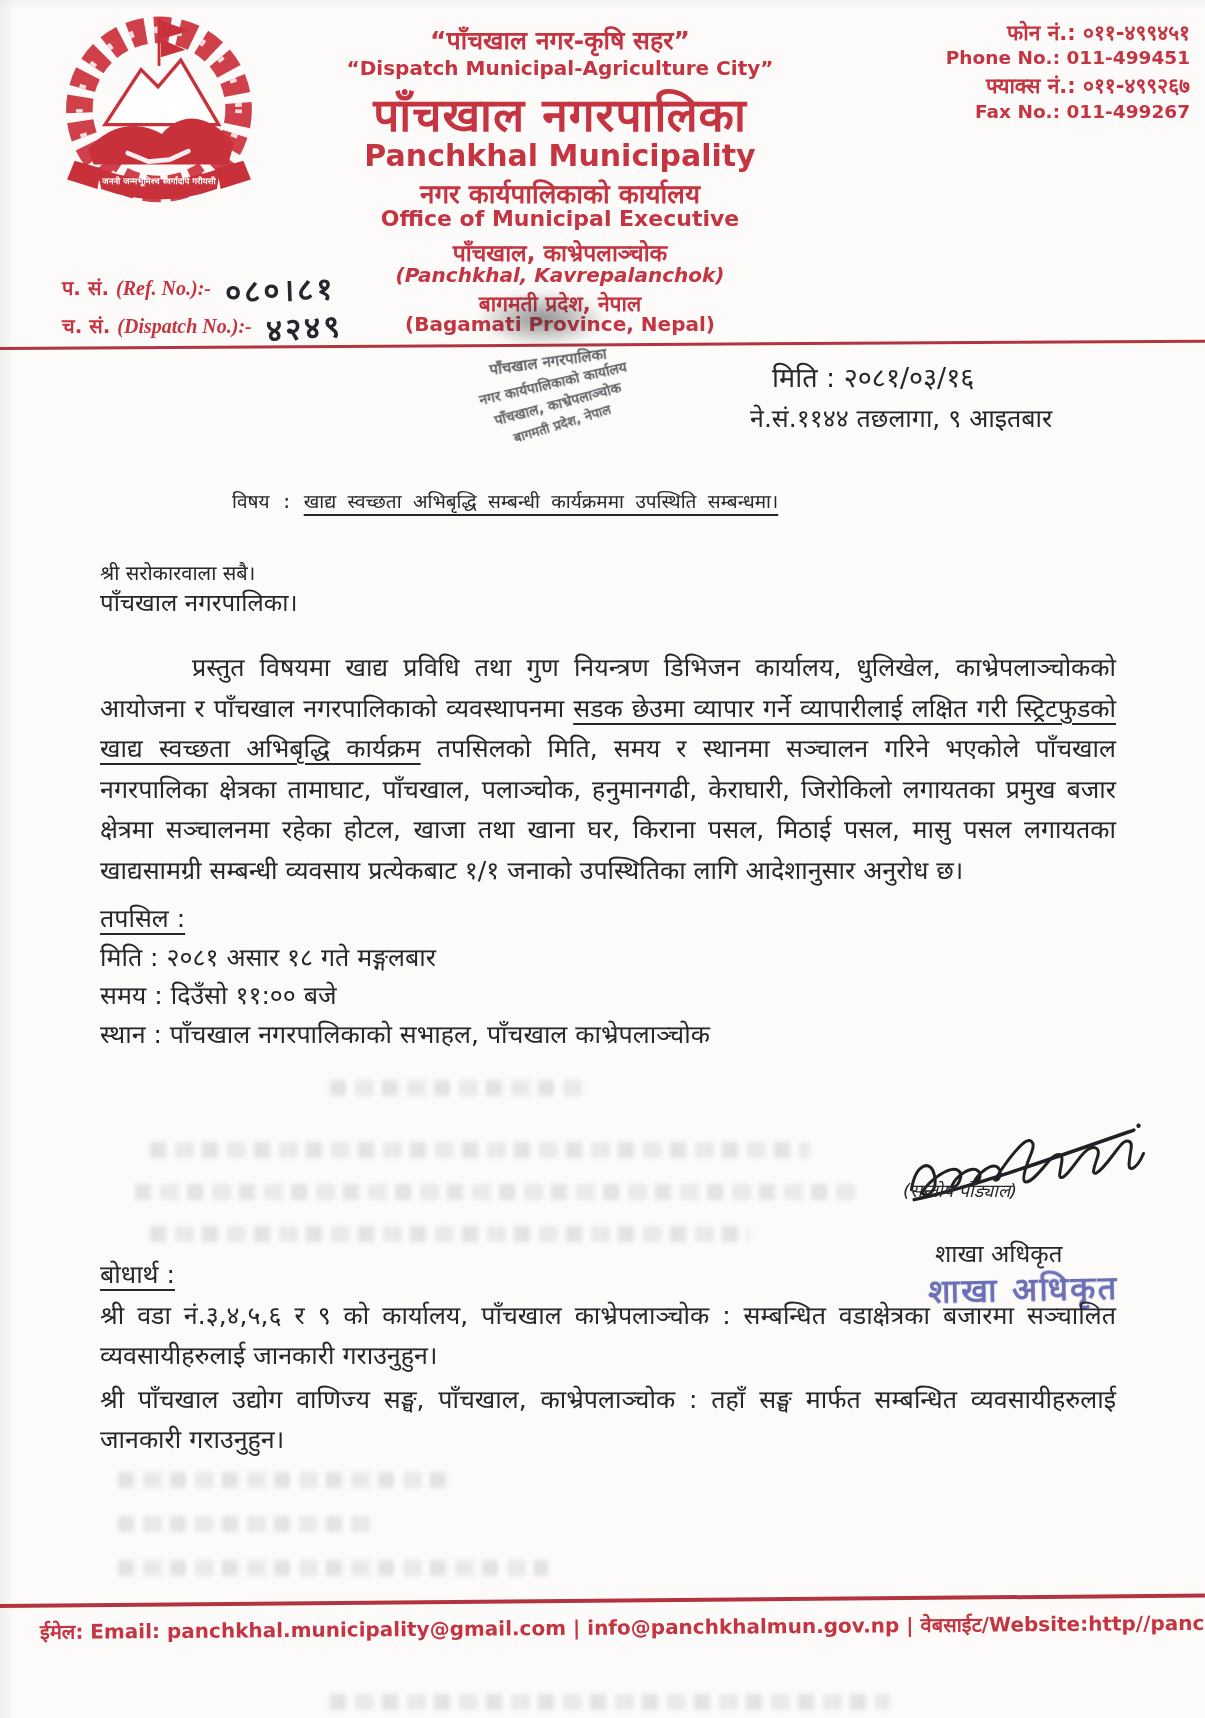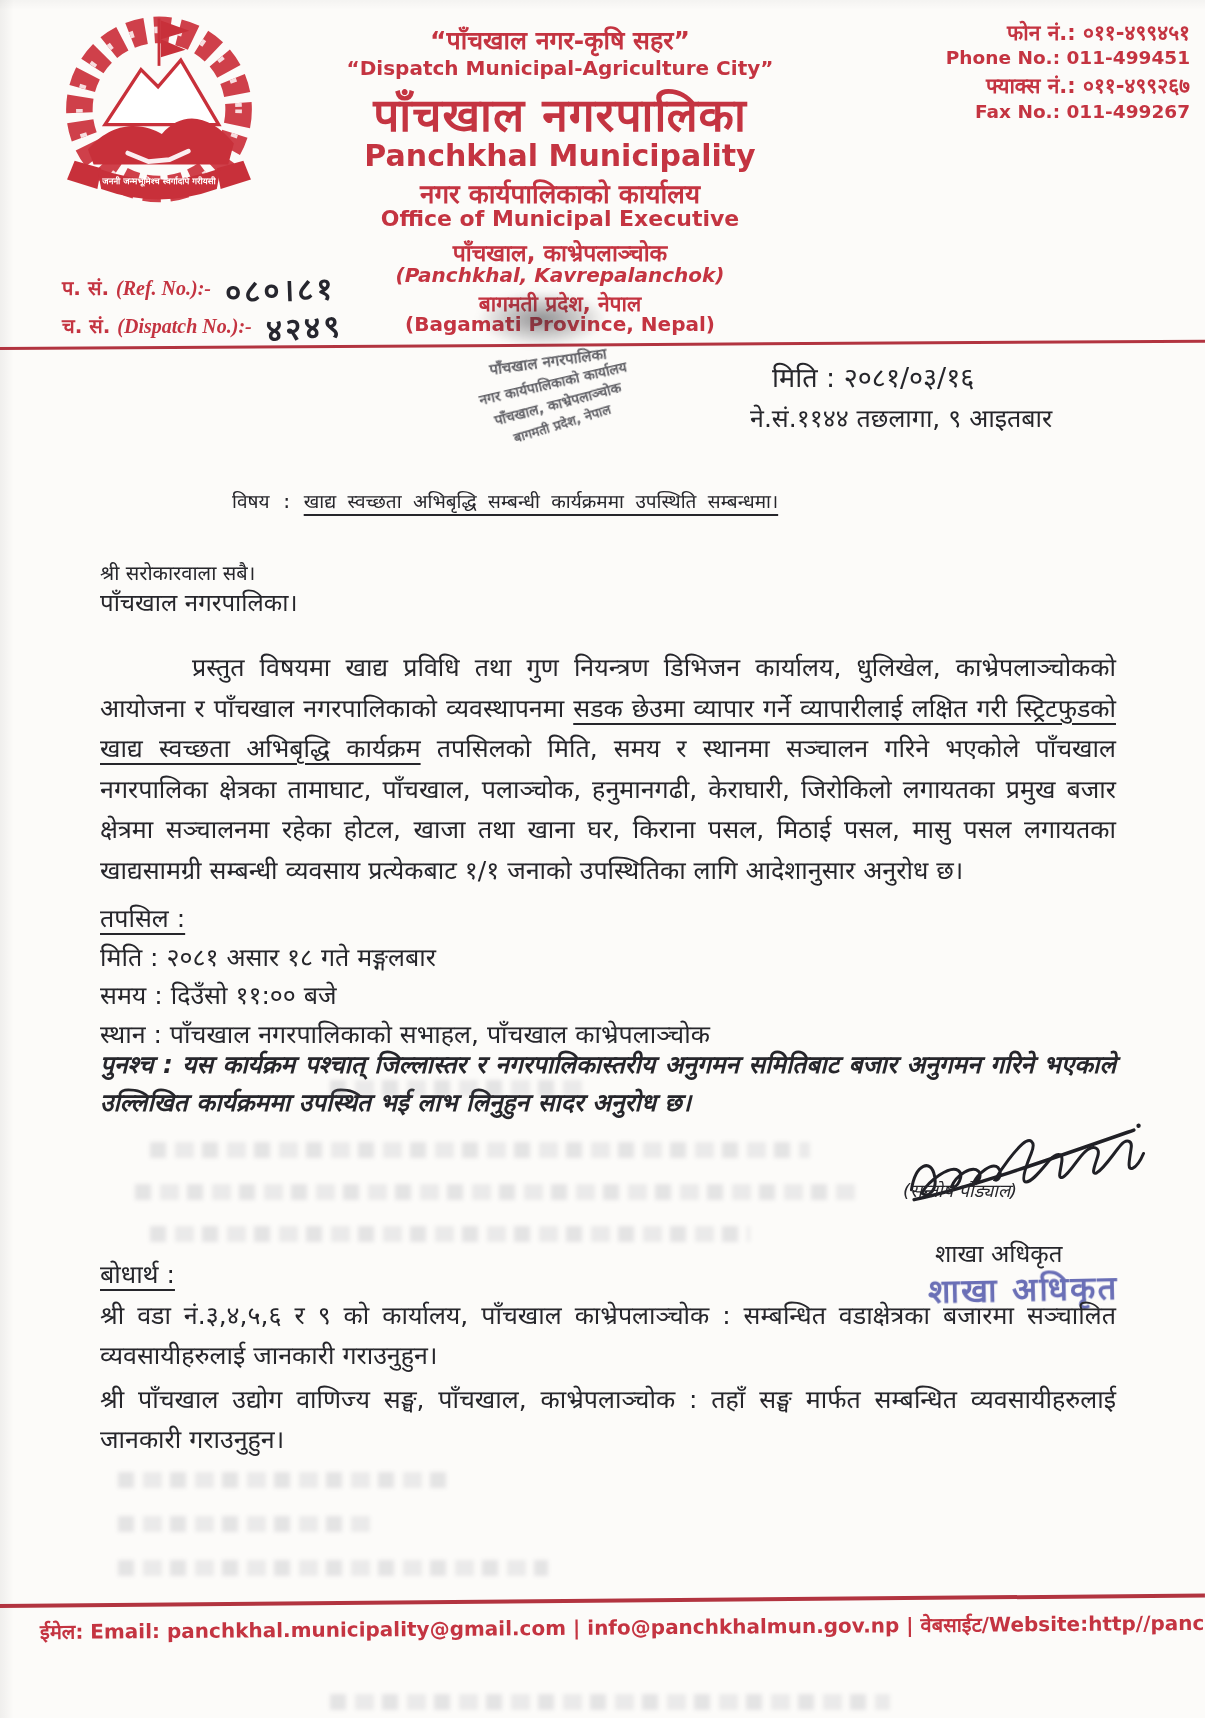--- a/index.html
+++ b/index.html
@@ -173,23 +173,20 @@
     <span>प्रस्तुत विषयमा खाद्य प्रविधि तथा गुण नियन्त्रण डिभिजन कार्यालय, धुलिखेल, काभ्रेपलाञ्चोकको आयोजना र पाँचखाल नगरपालिकाको व्यवस्थापनमा </span><span class="ul">सडक छेउमा व्यापार गर्ने व्यापारीलाई लक्षित गरी स्ट्रिटफुडको खाद्य स्वच्छता अभिबृद्धि कार्यक्रम</span><span> तपसिलको मिति, समय र स्थानमा सञ्चालन गरिने भएकोले पाँचखाल नगरपालिका क्षेत्रका तामाघाट, पाँचखाल, पलाञ्चोक, हनुमानगढी, केराघारी, जिरोकिलो लगायतका प्रमुख बजार क्षेत्रमा सञ्चालनमा रहेका होटल, खाजा तथा खाना घर, किराना पसल, मिठाई पसल, मासु पसल लगायतका खाद्यसामग्री सम्बन्धी व्यवसाय प्रत्येकबाट १/१ जनाको उपस्थितिका लागि आदेशानुसार अनुरोध छ।</span>
   </div>
 
   <div class="abs sched">
     <div><span class="h">तपसिल :</span></div>
     <div>मिति : २०८१ असार १८ गते मङ्गलबार</div>
     <div>समय : दिउँसो ११:०० बजे</div>
     <div>स्थान : पाँचखाल नगरपालिकाको सभाहल, पाँचखाल काभ्रेपलाञ्चोक</div>
   </div>
 
-  <div class="abs ps">
-    <span class="b">पुनश्च : </span><span>यस कार्यक्रम पश्चात् जिल्लास्तर र नगरपालिकास्तरीय अनुगमन समितिबाट बजार अनुगमन गरिने भएकाले उल्लिखित कार्यक्रममा उपस्थित भई लाभ लिनुहुन सादर अनुरोध छ।</span>
-  </div>
 
   <svg class="abs sig-svg" width="252" height="82" viewBox="0 0 252 82">
     <path d="M14,58 C20,32 36,28 38,46 C40,60 30,68 24,62 C32,50 54,36 62,42 C68,47 60,60 54,58 C60,46 76,38 82,44 C86,49 80,58 76,56 C82,46 96,36 102,42 C106,47 102,56 98,54 C106,42 120,26 128,20 C136,14 142,18 136,30 C130,42 124,56 128,58 C134,60 146,46 154,38 C160,32 168,30 166,40 C164,50 160,58 166,56 C174,52 182,38 190,32 C198,26 206,28 202,38 C198,48 194,56 200,54 C208,50 218,36 226,28 C232,22 238,24 236,32 C234,42 230,54 236,52 C242,50 246,42 248,38" stroke="#202026" stroke-width="3" fill="none" stroke-linecap="round"></path>
     <path d="M16,68 C72,60 152,38 240,14" stroke="#202026" stroke-width="3.5" fill="none" stroke-linecap="round"></path>
     <circle cx="245" cy="10" r="2.2" fill="#202026"></circle>
   </svg>
   <div class="abs sig-name">(सन्तोष पौड्याल)</div>
   <div class="abs sig-title">शाखा अधिकृत</div>
   <div class="abs stamp-blue">शाखा अधिकृत</div>
 

